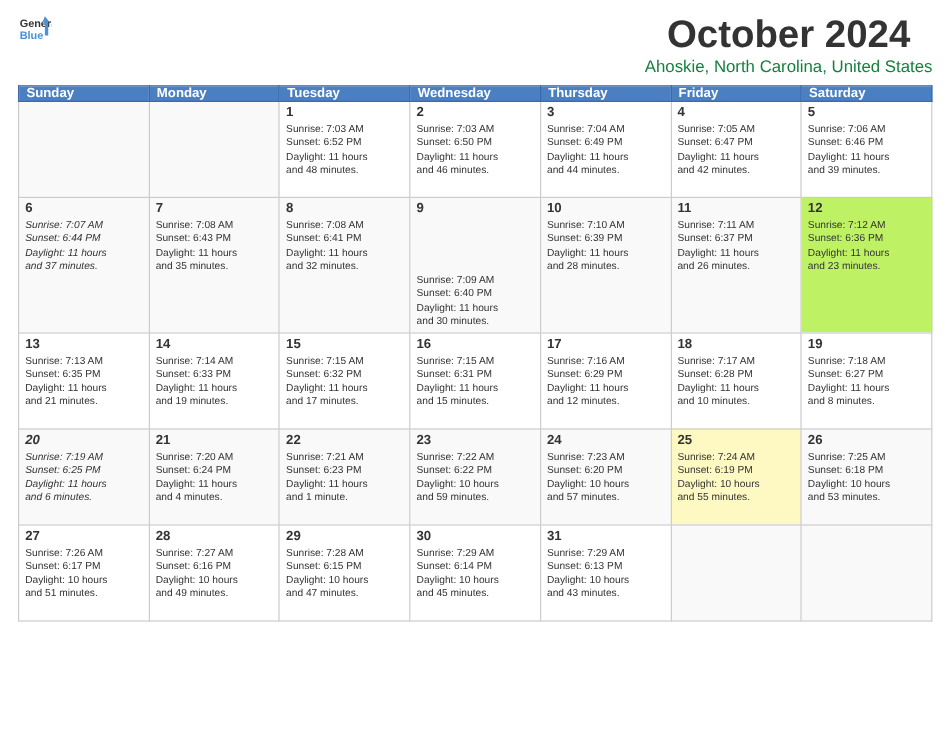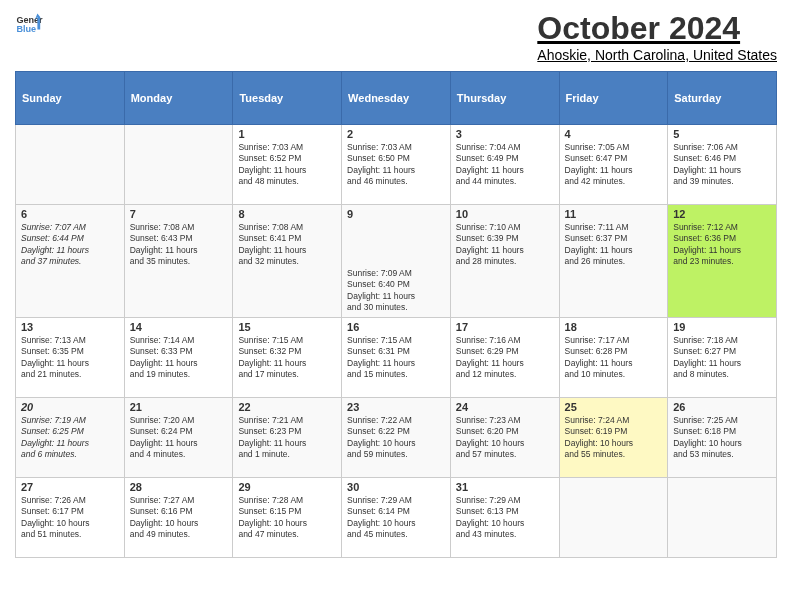--- a/index.html
+++ b/index.html
@@ -24,43 +24,42 @@
     .logo {
       display: flex;
       align-items: center;
       gap: 4px;
     }
     .logo-icon {
       width: 28px;
       height: 28px;
     }
     .title-block {
-      text-align: left;
-      text-decoration: underline;
+      text-align: center;
     }
     .month-title {
       font-size: 32px;
       font-weight: bold;
       color: #333;
     }
     .location {
       font-size: 14px;
-      color: #000000;
+      color: #15803d;
     }
     table {
       width: 100%;
       border-collapse: collapse;
       table-layout: fixed;
     }
     th {
       background-color: #4a7fc1;
       color: #fff;
       font-size: 11px;
       font-weight: bold;
-      padding: 20px 6px;
+      padding: 0 6px;
       text-align: left;
       border: 1px solid #3a6aaa;
     }
     td {
       border: 1px solid #ccc;
       vertical-align: top;
       padding: 3px 5px;
       font-size: 9px;
       color: #333;
       height: 80px;

